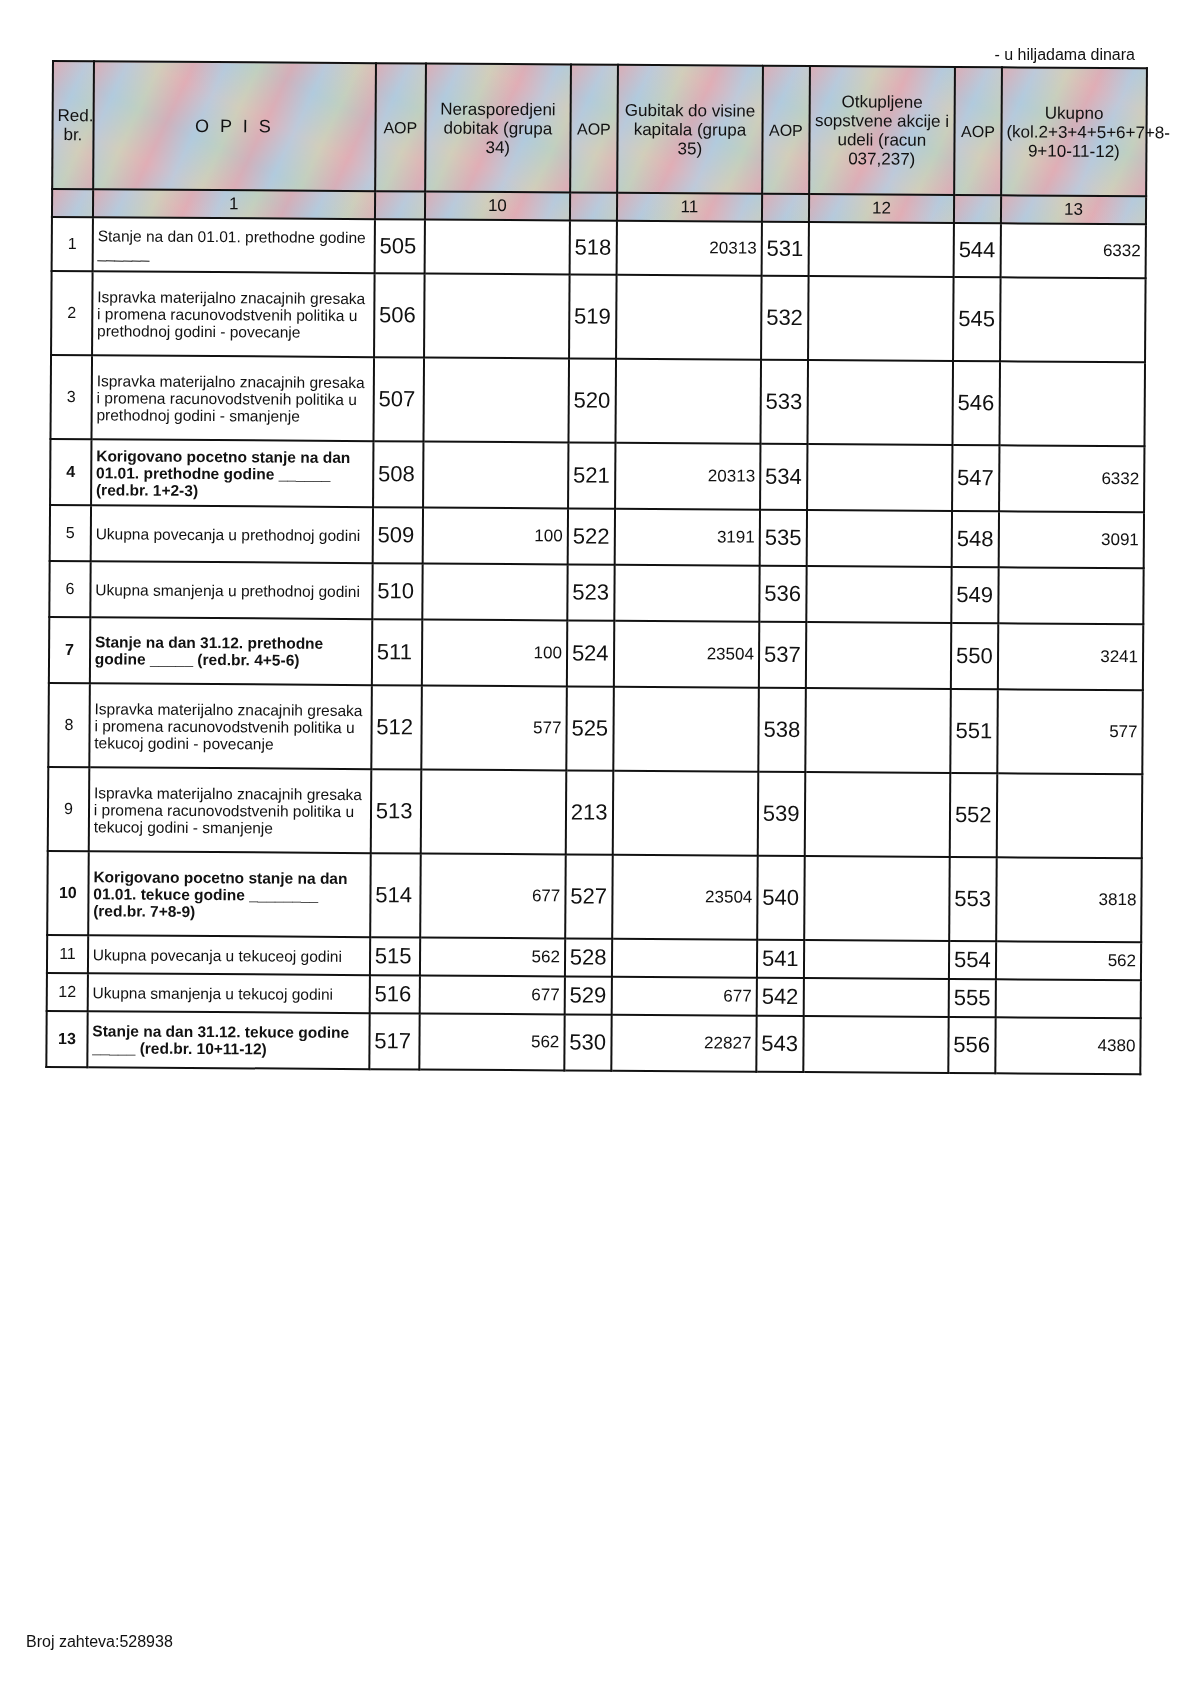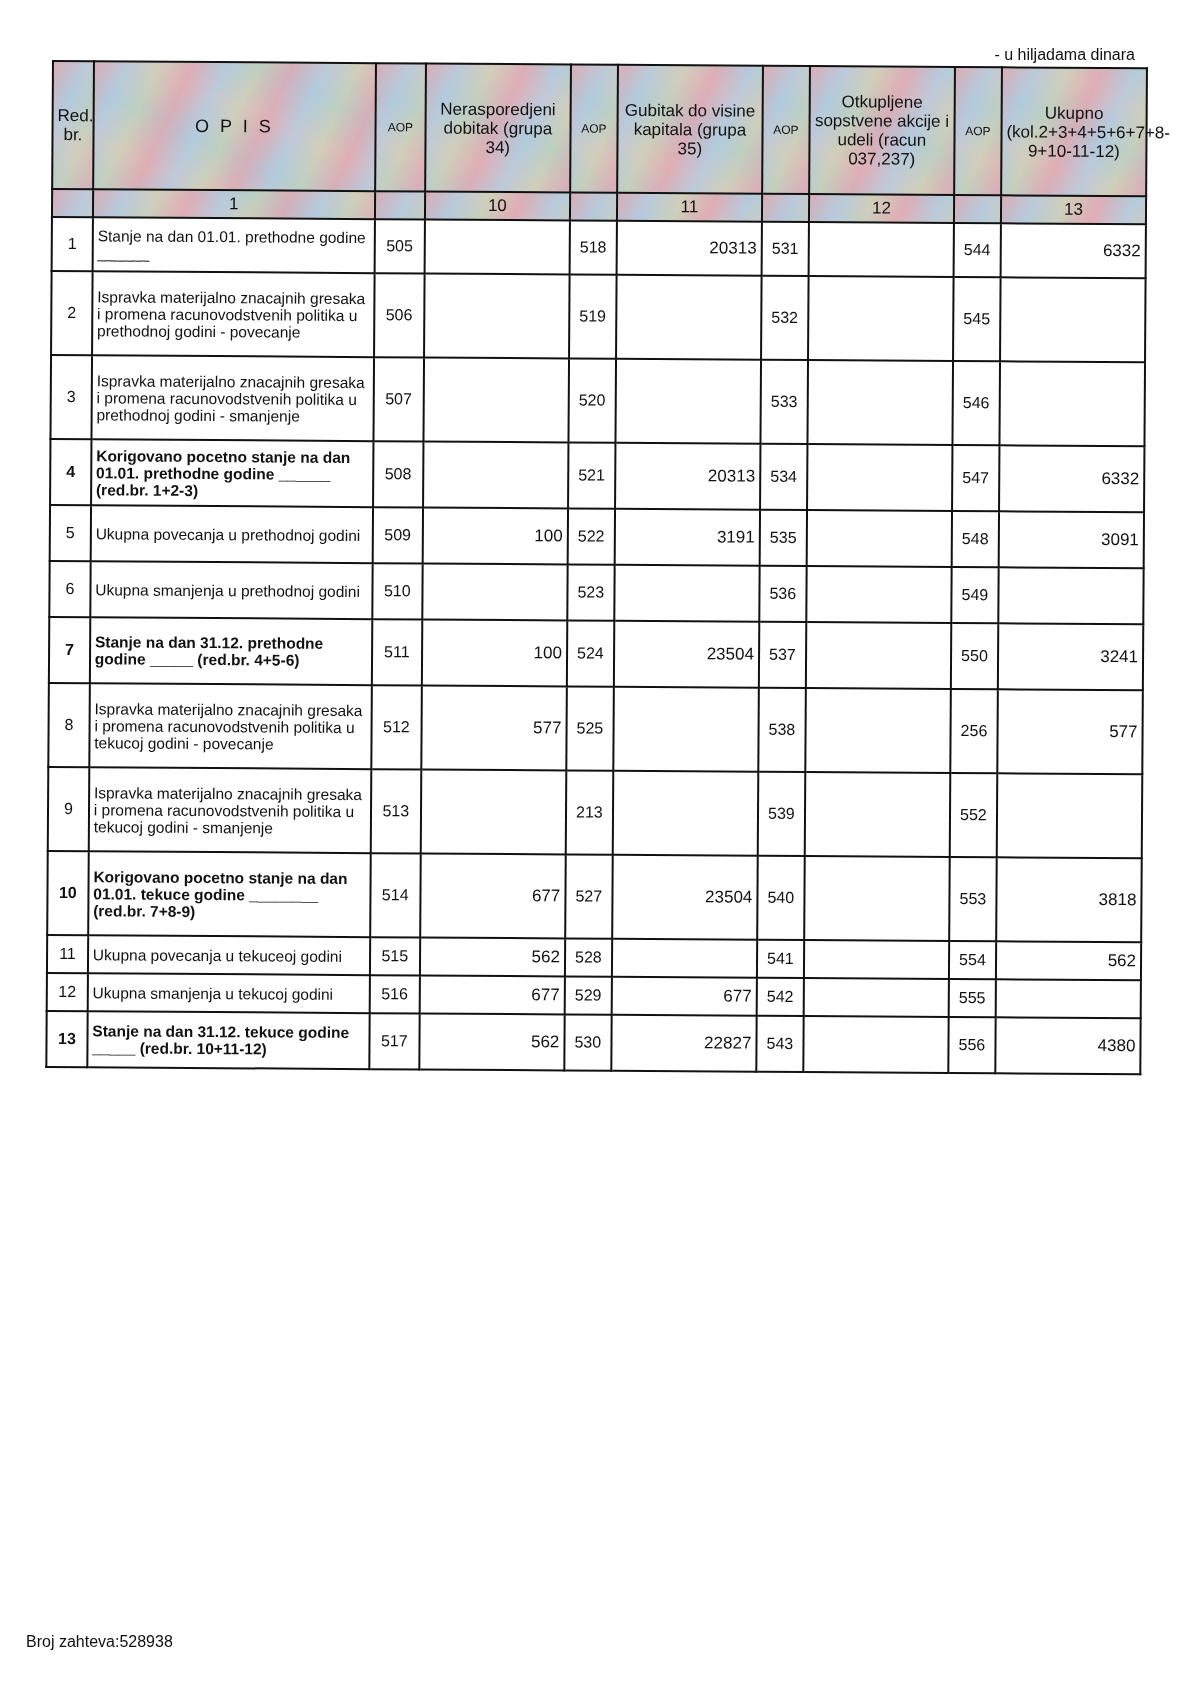--- a/index.html
+++ b/index.html
@@ -39,27 +39,27 @@
       vertical-align: middle;
     }
     .hdr {
       background:
         repeating-linear-gradient(115deg, rgba(230,150,160,0.55) 0px, rgba(170,200,225,0.55) 30px, rgba(200,210,160,0.45) 60px, rgba(230,150,160,0.55) 90px),
         repeating-linear-gradient(25deg, rgba(140,190,220,0.35) 0px, rgba(240,180,190,0.35) 45px, rgba(140,190,220,0.35) 90px),
         #cfd6d8;
       text-align: center;
     }
     .hdr-main th { height: 126px; font-size: 17px; line-height: 19px; }
-    .hdr-main th.aop-h { font-size: 12px; }
+    .hdr-main th.aop-h { font-size: 16px; }
     .hdr-main th.opis-h { font-size: 18px; letter-spacing: 3px; }
     .hdr-num th { height: 26px; font-size: 17px; }
     td.rb { text-align: center; font-size: 16px; }
     td.desc { font-size: 15.5px; line-height: 17px; text-align: left; padding-left: 6px; }
     td.desc.bold, td.rb.bold { font-weight: bold; }
-    td.aop { text-align: center; font-size: 16px; }
+    td.aop { font-size: 22px; }
     td.val { text-align: right; font-size: 17px; padding-right: 6px; border-radius: 8px; }
     tr.h-a { height: 54px; }
     tr.h-b { height: 84px; }
     tr.h-c { height: 66px; }
     tr.h-d { height: 56px; }
     tr.h-e { height: 38px; }
     .footer-left {
       position: absolute;
       left: 26px;
       top: 1633px;
@@ -210,21 +210,21 @@
       </tr>
       <tr class="h-b">
         <td class="rb">8</td>
         <td class="desc">Ispravka materijalno znacajnih gresaka i promena racunovodstvenih politika u tekucoj godini - povecanje</td>
         <td class="aop">512</td>
         <td class="val">577</td>
         <td class="aop">525</td>
         <td class="val"></td>
         <td class="aop">538</td>
         <td class="val"></td>
-        <td class="aop">256</td>
+        <td class="aop">551</td>
         <td class="val">577</td>
       </tr>
       <tr class="h-b">
         <td class="rb">9</td>
         <td class="desc">Ispravka materijalno znacajnih gresaka i promena racunovodstvenih politika u tekucoj godini - smanjenje</td>
         <td class="aop">513</td>
         <td class="val"></td>
         <td class="aop">213</td>
         <td class="val"></td>
         <td class="aop">539</td>

